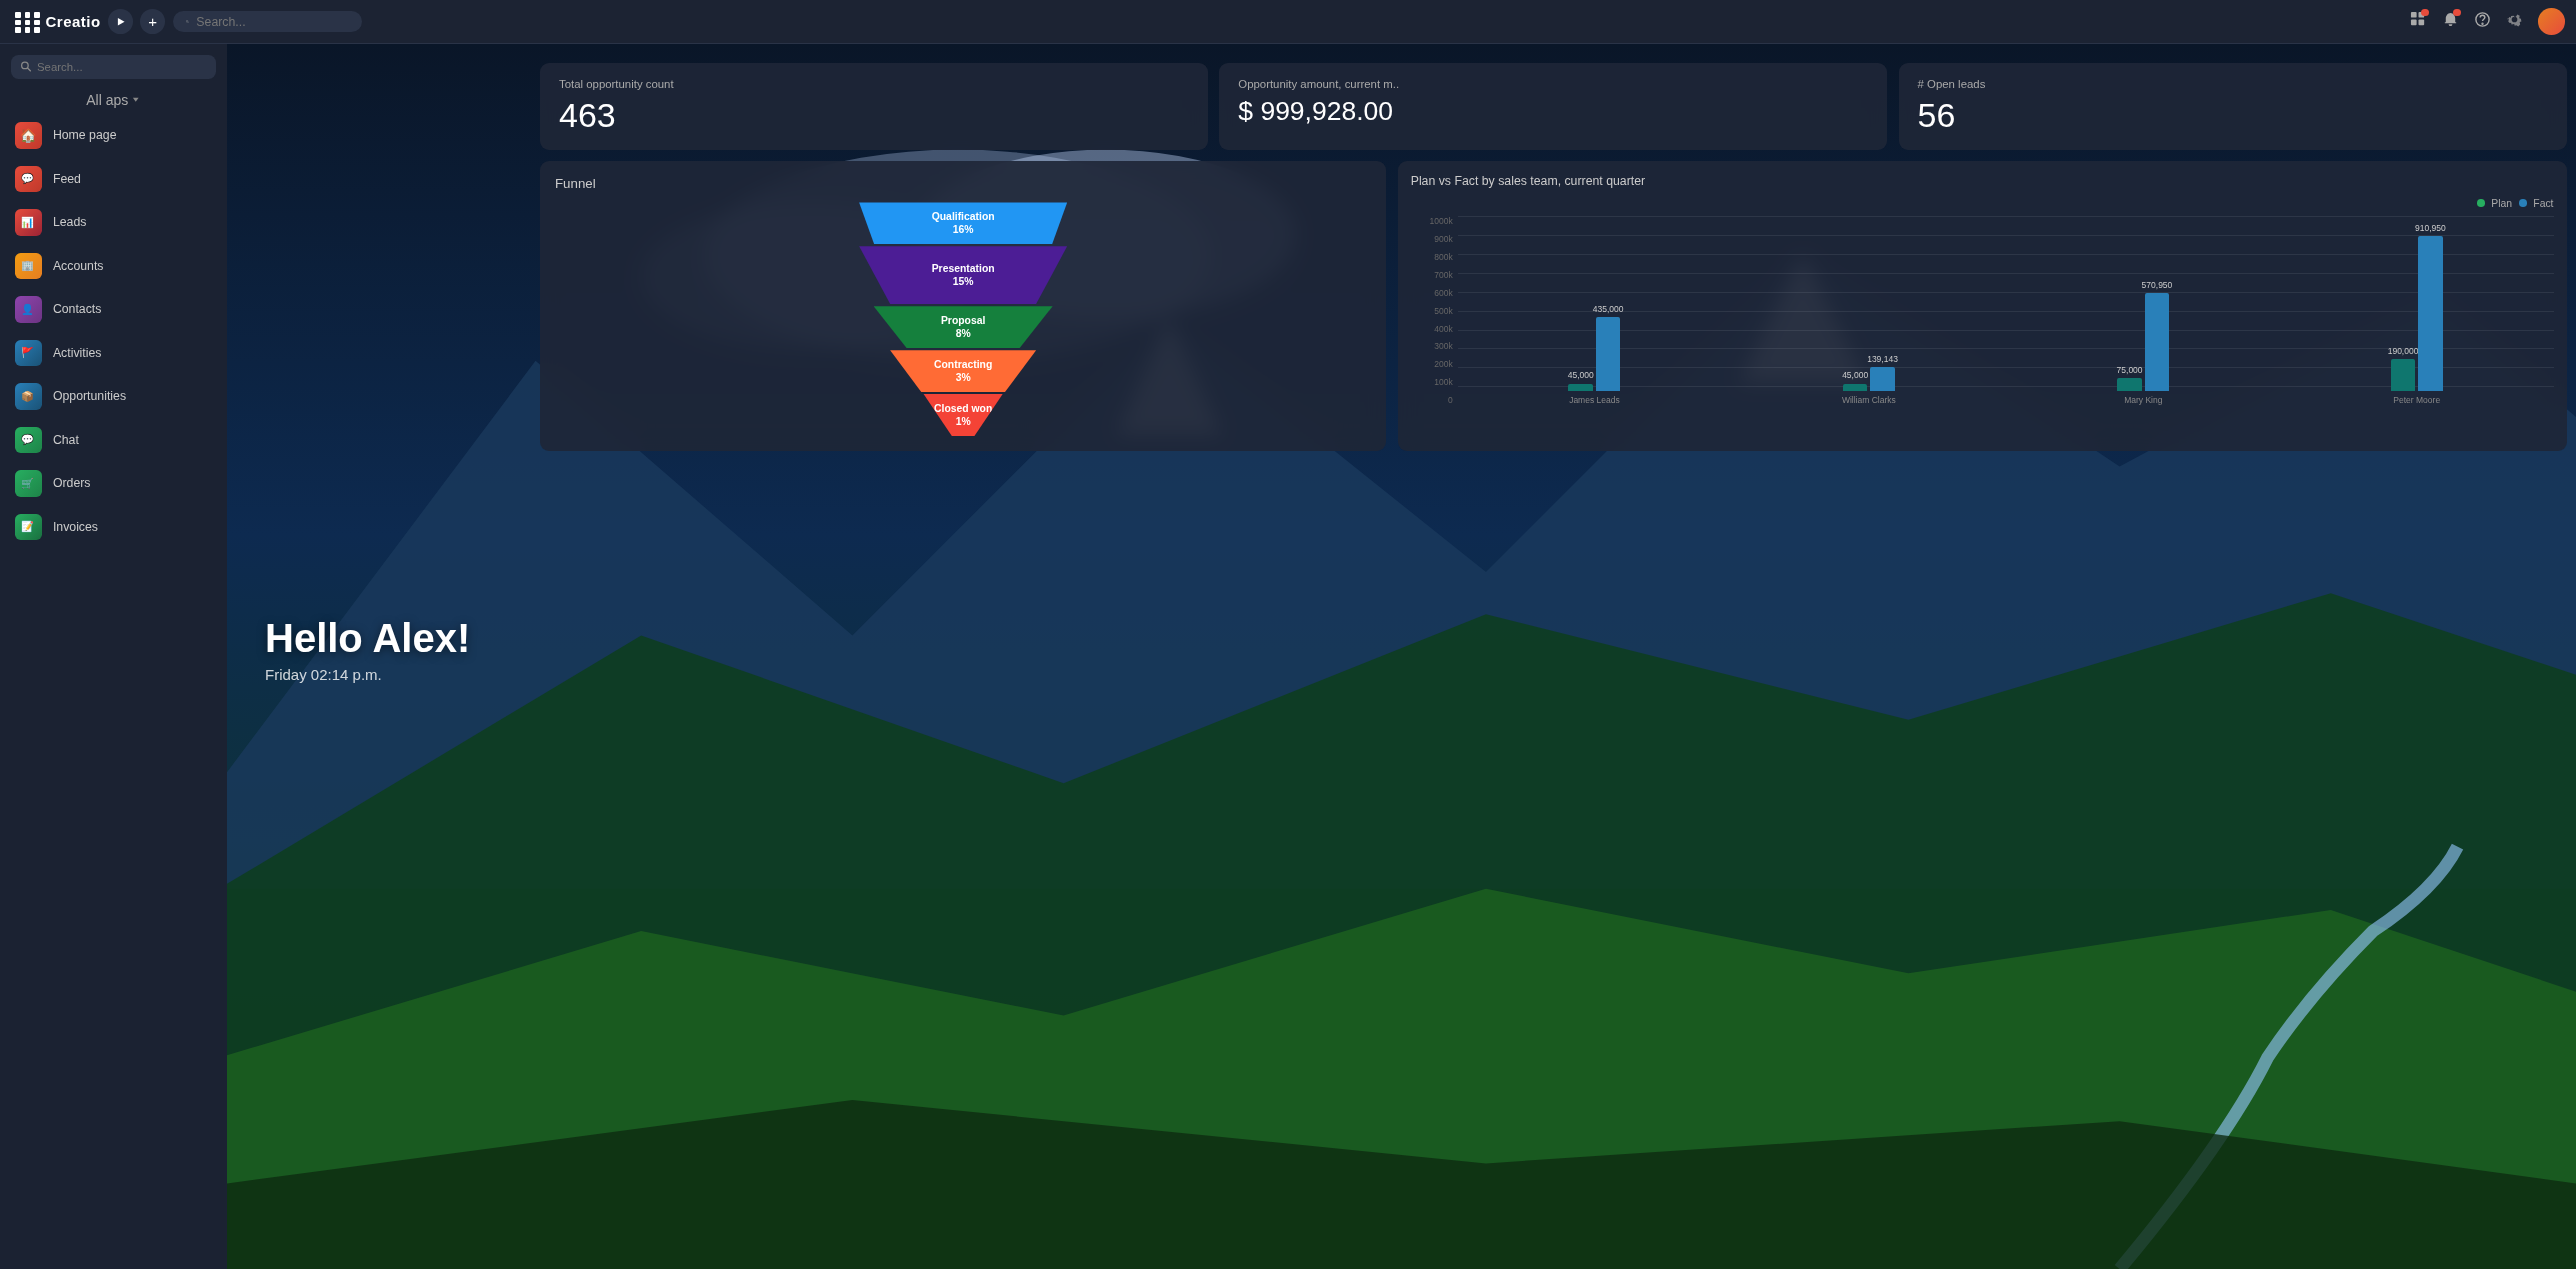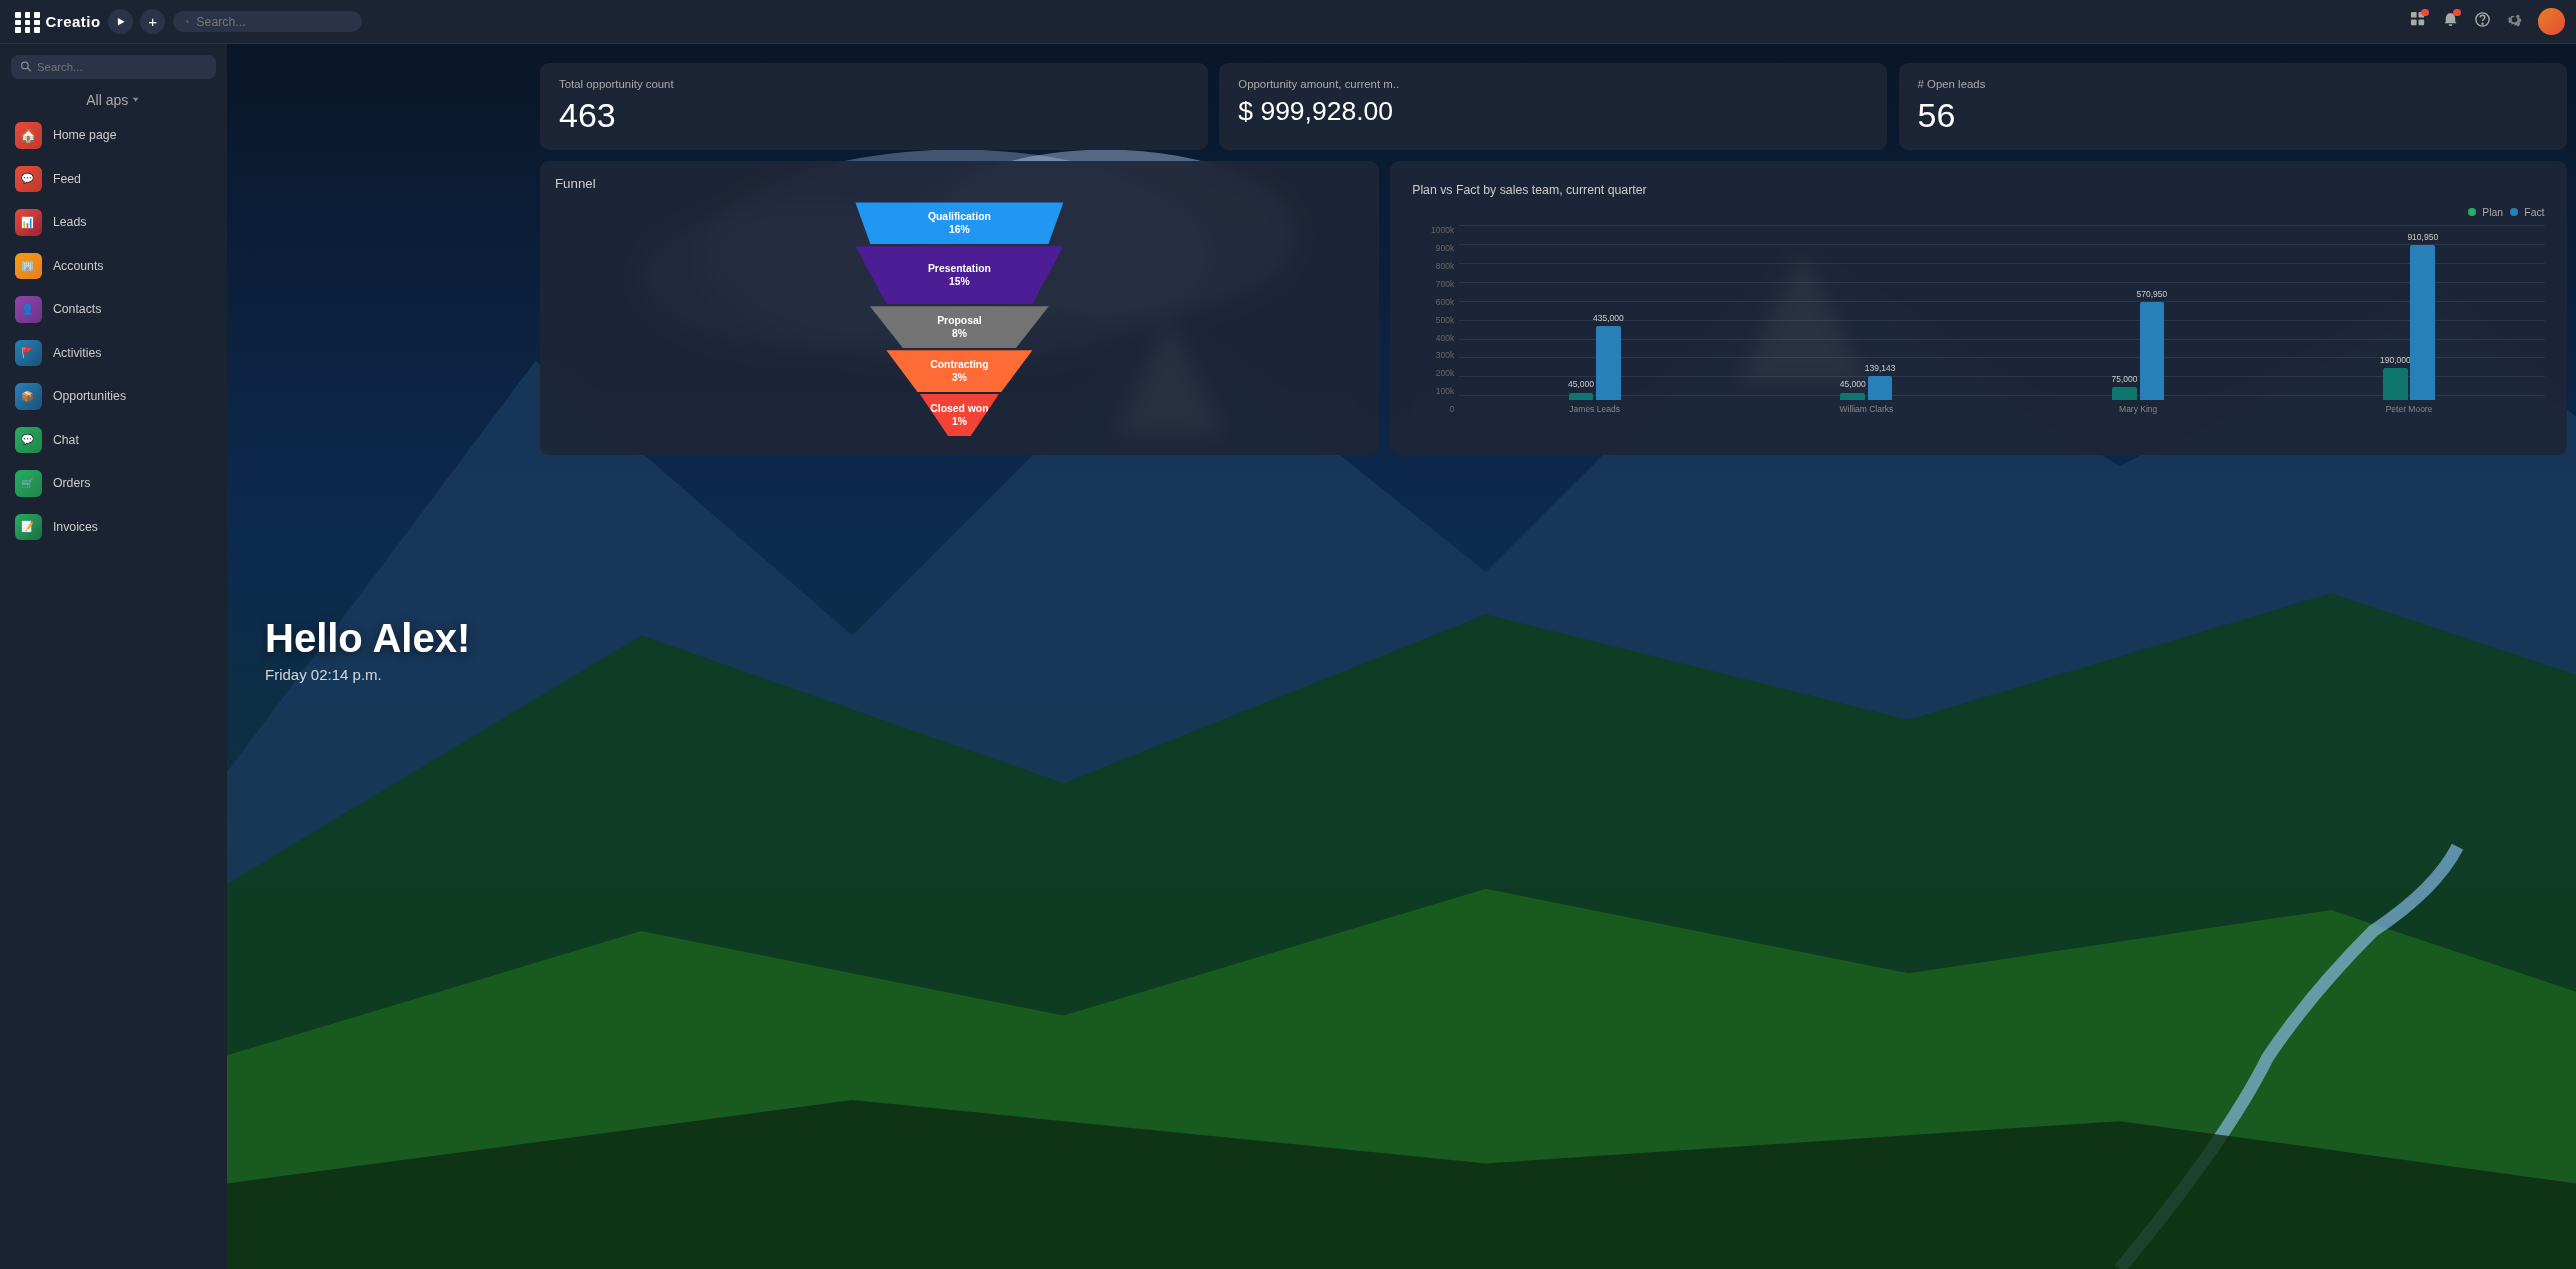--- a/index.html
+++ b/index.html
@@ -81,21 +81,21 @@
     .funnel-title { font-size: 13.3px; color: #ccc; margin-bottom: 11.4px; }
     .funnel-container { display: flex; flex-direction: column; align-items: center; gap: 1.9px; }
     .funnel-segment {
       display: flex; align-items: center; justify-content: center;
       color: white; font-size: 10.4px; font-weight: 600; cursor: pointer;
       clip-path: polygon(5% 0%, 95% 0%, 100% 100%, 0% 100%);
     }
     .funnel-label { text-align: center; line-height: 1.3; }
 
     
-    .chart-widget { flex: 1.4; min-height: 284px; padding: 22px; }
+    .chart-widget { flex: 1.4; min-height: 284px; padding: 13px; }
     .chart-title { font-size: 12.3px; color: #ccc; margin-bottom: 9.5px; }
     .chart-legend { display: flex; gap: 7px; font-size: 10.4px; color: #aaa; margin-bottom: 7.6px; justify-content: flex-end; }
     .legend-dot { width: 7.6px; height: 7.6px; border-radius: 50%; display: inline-block; margin-right: 3.8px; }
     .chart-area { position: relative; height: 208px; display: flex; align-items: flex-end; padding-left: 47px; gap: 0; }
     .y-axis { position: absolute; left: 0; top: 0; bottom: 19px; display: flex; flex-direction: column; justify-content: space-between; font-size: 8.5px; color: #666; text-align: right; width: 42px; }
     .grid-lines { position: absolute; left: 47px; right: 0; top: 0; bottom: 19px; }
     .grid-line { position: absolute; left: 0; right: 0; border-top: 0.9px solid rgba(255,255,255,0.08); }
     .bars-group { flex: 1; display: flex; justify-content: space-around; align-items: flex-end; position: relative; z-index: 2; padding-bottom: 19px; }
     .bar-group { display: flex; flex-direction: column; align-items: center; gap: 0; }
     .bar-pair { display: flex; gap: 2.8px; align-items: flex-end; }
@@ -292,21 +292,21 @@
 
       <div class="widget-card funnel-widget">
         <div class="funnel-title">Funnel</div>
         <div class="funnel-container" id="funnel-container">
         <div class="funnel-segment" style="width: 208px; height: 42px; background: rgb(33, 150, 243); clip-path: polygon(0% 0%, 100% 0%, 92.7273% 100%, 7.27273% 100%);">
               <div class="funnel-label">Qualification<br>16%</div>
             </div>
             <div class="funnel-segment" style="width: 208px; height: 58px; background: #4c1d95; clip-path: polygon(0% 0%, 100% 0%, 85% 100%, 15% 100%);">
               <div class="funnel-label">Presentation<br>15%</div>
             </div>
-            <div class="funnel-segment" style="width: 179px; height: 42px; background: #737373; clip-path: polygon(0% 0%, 100% 0%, 81.4815% 100%, 18.5185% 100%);">
+            <div class="funnel-segment" style="width: 179px; height: 42px; background: #15803d; clip-path: polygon(0% 0%, 100% 0%, 81.4815% 100%, 18.5185% 100%);">
               <div class="funnel-label">Proposal<br>8%</div>
             </div>
             <div class="funnel-segment" style="width: 146px; height: 42px; background: rgb(255, 107, 53); clip-path: polygon(0% 0%, 100% 0%, 78.5714% 100%, 21.4286% 100%);">
               <div class="funnel-label">Contracting<br>3%</div>
             </div>
             <div class="funnel-segment" style="width: 113px; height: 42px; background: rgb(244, 67, 54); clip-path: polygon(15% 0%, 85% 0%, 60% 100%, 40% 100%);">
               <div class="funnel-label">Closed won<br>1%</div>
             </div>
           </div>
       </div>

